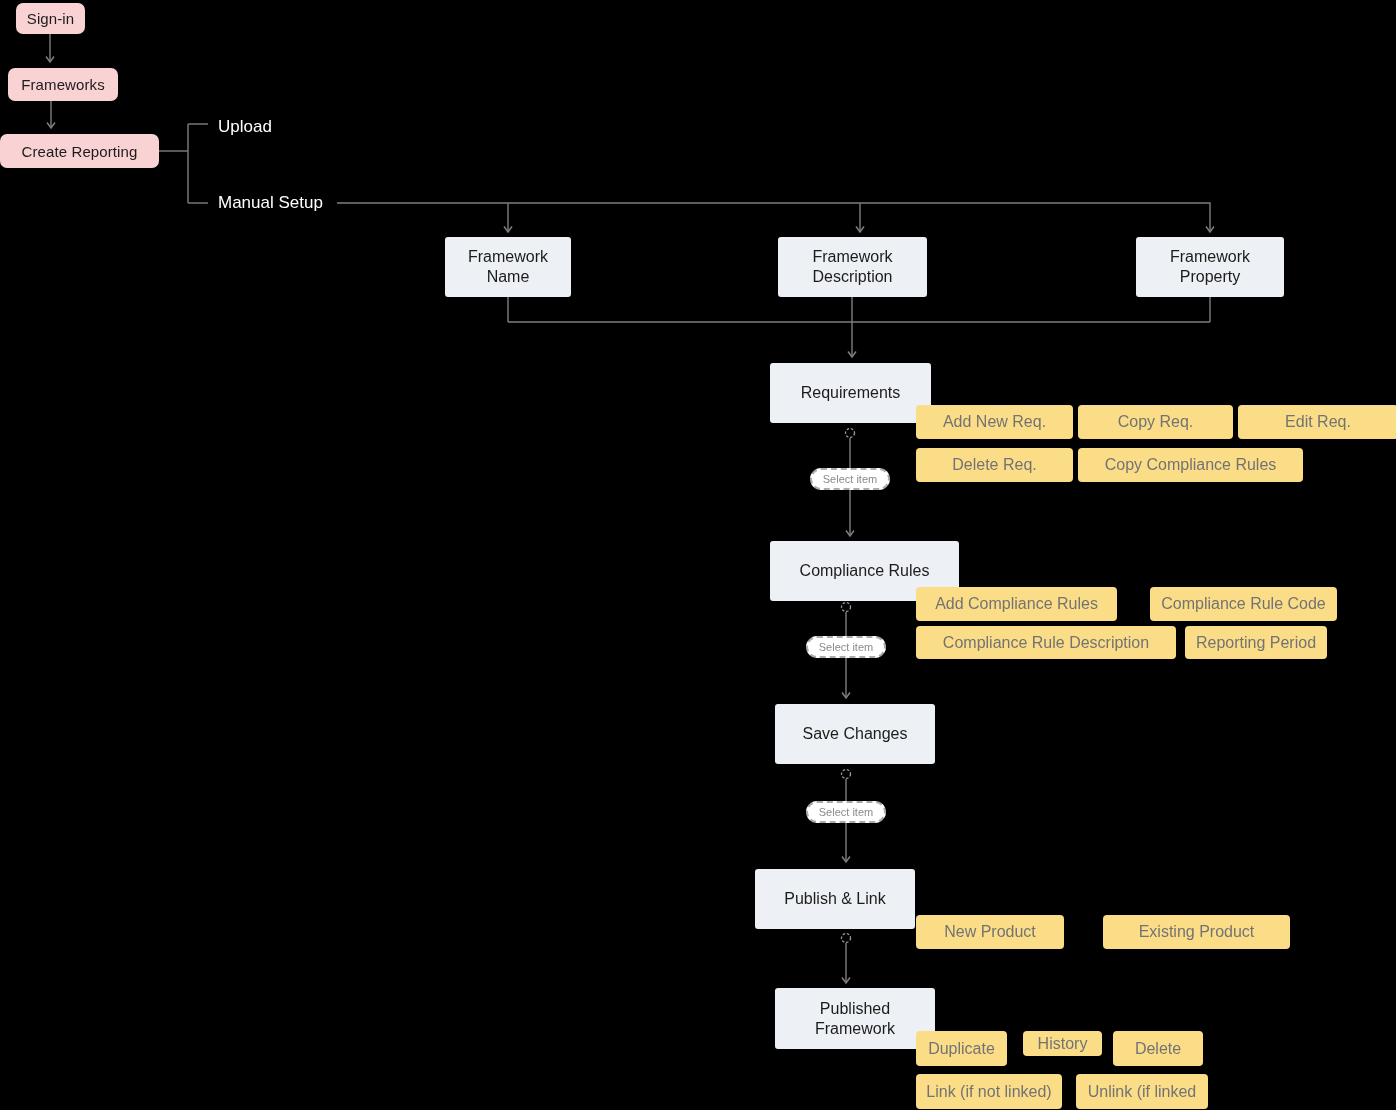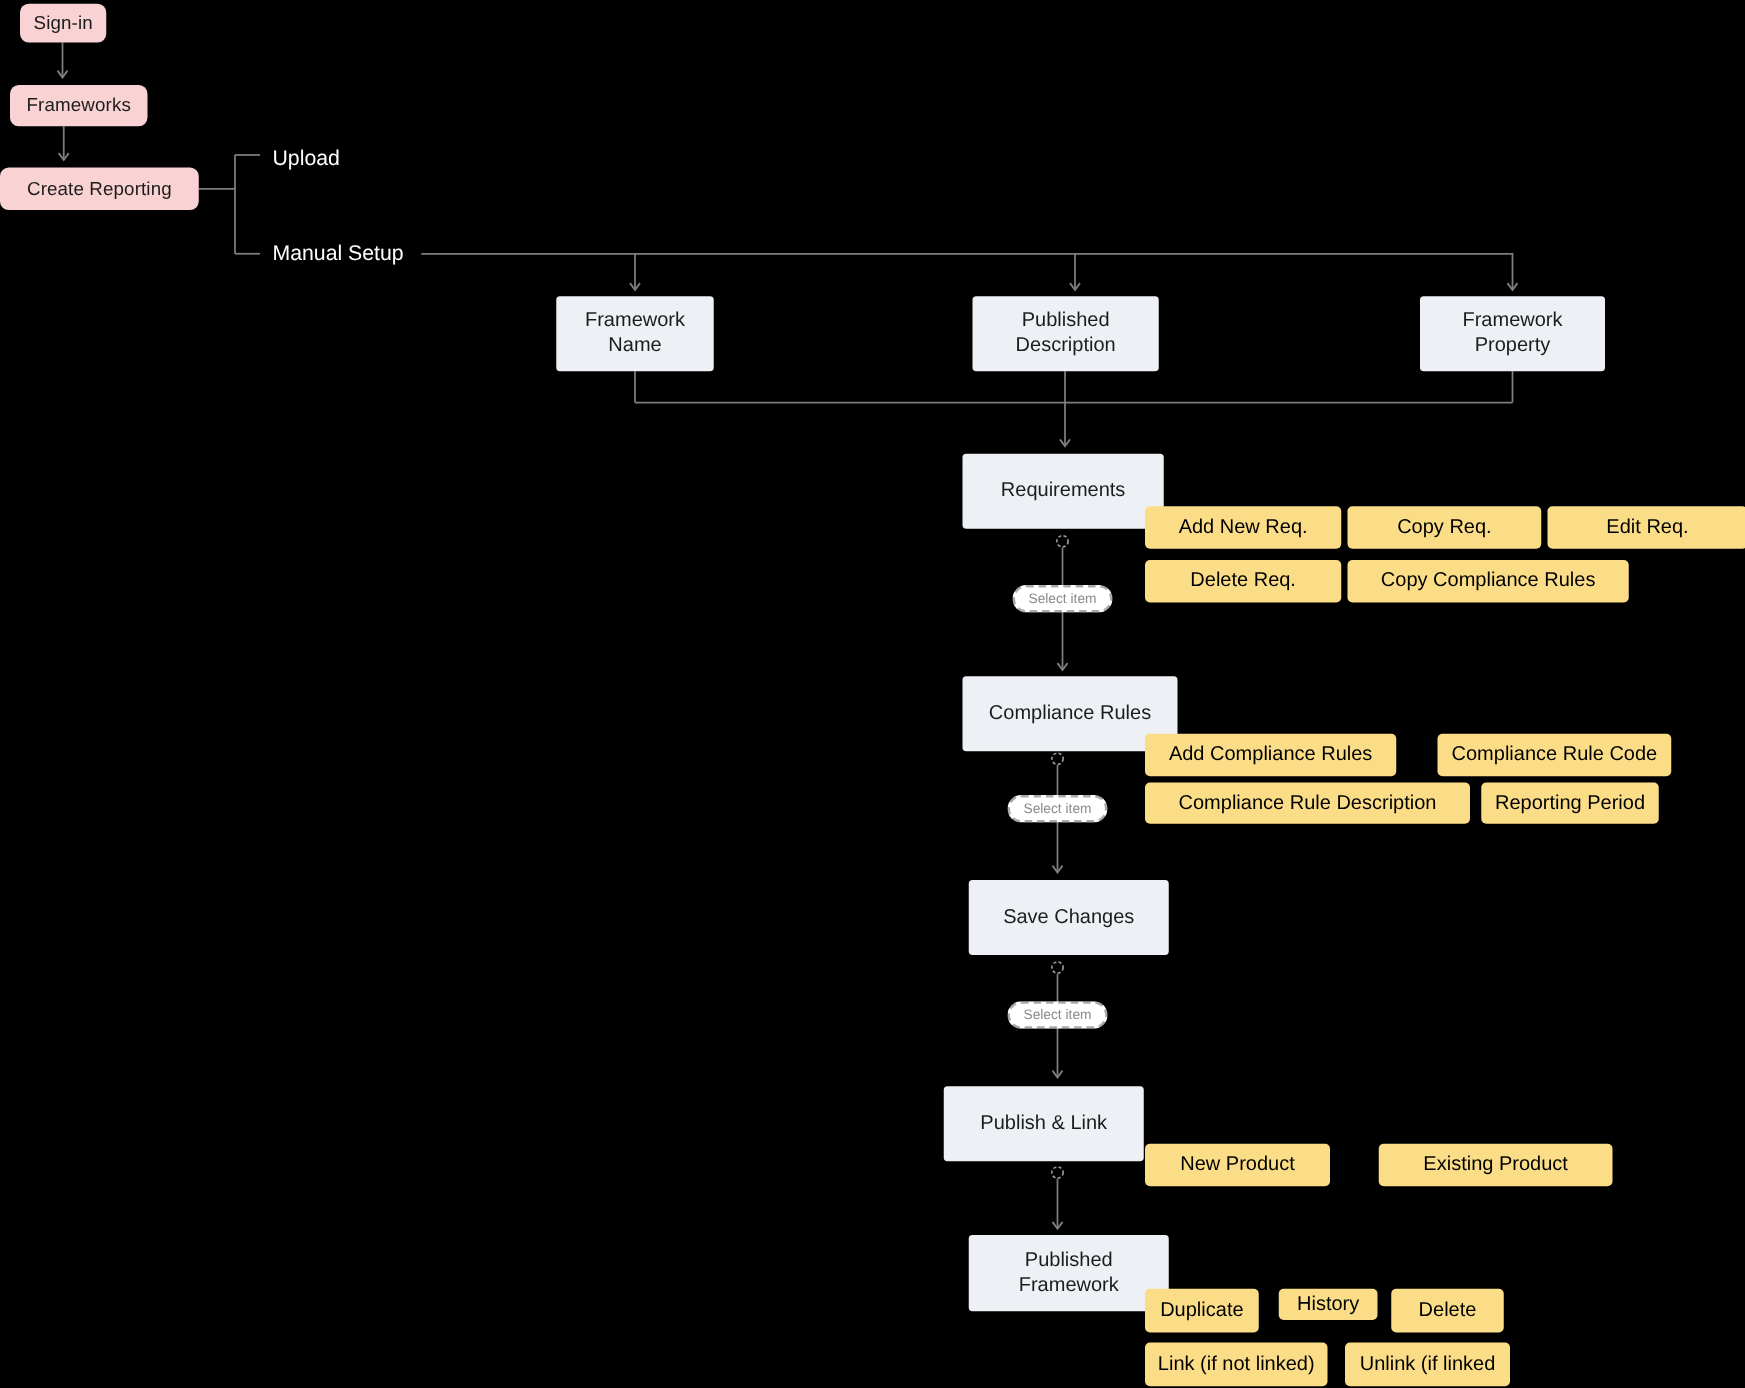--- a/index.html
+++ b/index.html
@@ -48,21 +48,21 @@
     position: absolute;
     display: flex;
     align-items: center;
     justify-content: center;
     text-align: center;
     box-sizing: border-box;
     background: #FBDD88;
     border-radius: 4px;
     font-size: 16px;
     font-weight: 500;
-    color: #000000;
+    color: #737373;
     white-space: nowrap;
   }
   .branch-label {
     position: absolute;
     color: #FFFFFF;
     font-size: 17px;
     font-weight: 400;
     white-space: nowrap;
   }
   .pill {
@@ -136,24 +136,24 @@
   </svg>
 
   <div class="node pink-node" style="left:16px; top:3px; width:69px; height:31px;">Sign-in</div>
   <div class="node pink-node" style="left:8px; top:68px; width:110px; height:33px;">Frameworks</div>
   <div class="node pink-node" style="left:0px; top:134px; width:159px; height:34px;">Create Reporting</div>
 
   <div class="branch-label" style="left:218px; top:117px;">Upload</div>
   <div class="branch-label" style="left:218px; top:193px;">Manual Setup</div>
 
   <div class="node gray-node" style="left:445px; top:237px; width:126px; height:60px;">Framework Name</div>
-  <div class="node gray-node" style="left:778px; top:237px; width:149px; height:60px;">Published Description</div>
+  <div class="node gray-node" style="left:778px; top:237px; width:149px; height:60px;">Framework Description</div>
   <div class="node gray-node" style="left:770px; top:363px; width:161px; height:60px;">Requirements</div>
   <div class="node gray-node" style="left:1136px; top:237px; width:148px; height:60px;">Framework Property</div>
-  <div class="node gray-node" style="left:770px; top:541px; width:172px; height:60px;">Compliance Rules</div>
+  <div class="node gray-node" style="left:770px; top:541px; width:189px; height:60px;">Compliance Rules</div>
   <div class="node gray-node" style="left:775px; top:704px; width:160px; height:60px;">Save Changes</div>
   <div class="node gray-node" style="left:755px; top:869px; width:160px; height:60px;">Publish &amp; Link</div>
   <div class="node gray-node" style="left:775px; top:988px; width:160px; height:61px;">Published Framework</div>
 
   <div class="pill" style="left:810px; top:468px;">Select item</div>
   <div class="pill" style="left:806px; top:636px;">Select item</div>
   <div class="pill" style="left:806px; top:801px;">Select item</div>
 
   <div class="chip" style="left:916px; top:405px; width:157px; height:34px;">Add New Req.</div>
   <div class="chip" style="left:1078px; top:405px; width:155px; height:34px;">Copy Req.</div>

